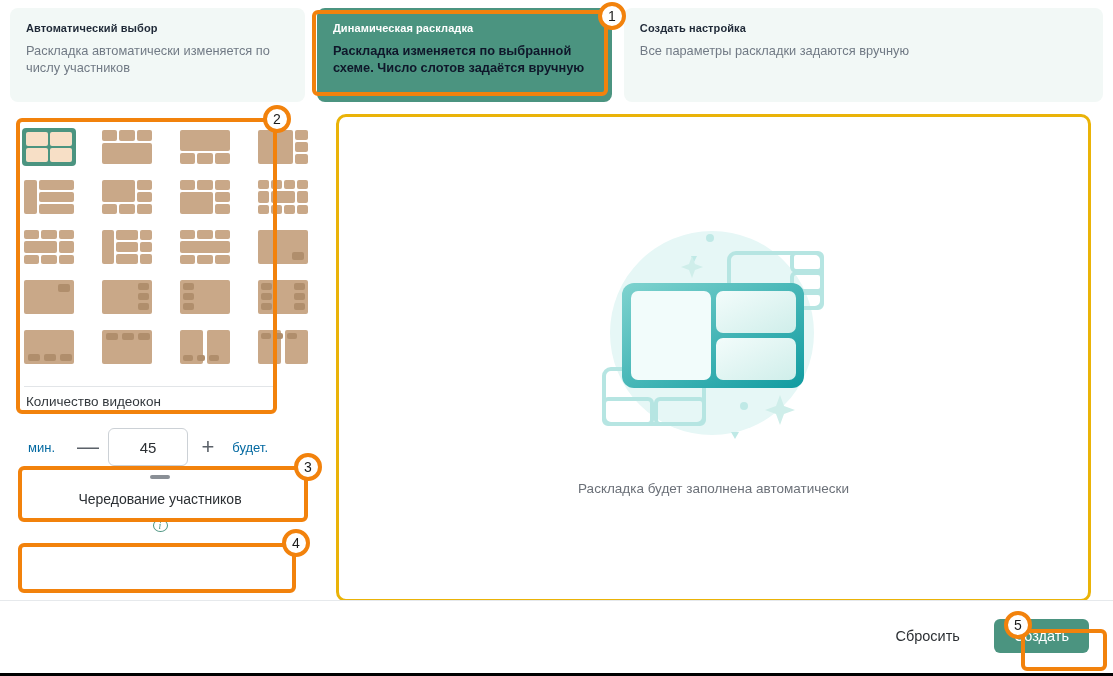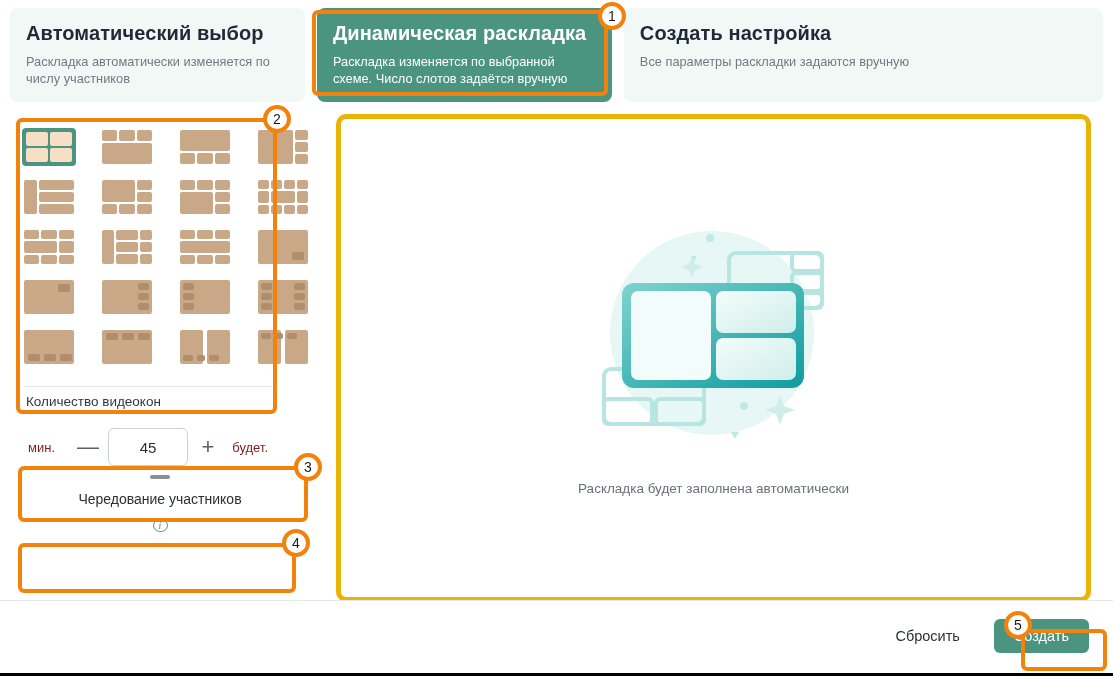--- a/index.html
+++ b/index.html
@@ -16,24 +16,24 @@
 
   
   .modes { display:flex; gap:12px; padding:8px 10px 0 10px; height:102px; }
   .mode-card {
     background:#f2f8f6; border-radius:8px; padding:14px 16px;
     position:relative;
   }
   .mode-card.auto { width:296px; }
   .mode-card.dyn  { width:296px; background:#4b9480; }
   .mode-card.man  { width:481px; }
-  .mode-title { font-size:20px; font-weight:bold; color:#1f2937; margin-bottom:8px; letter-spacing:.1px;}
+  .mode-title { font-size:11px; font-weight:bold; color:#1f2937; margin-bottom:8px; letter-spacing:.1px;}
   .mode-card.dyn .mode-title { color:#ffffff; }
   .mode-desc { font-size:12.8px; line-height:17px; color:#717a85; }
-  .mode-card.dyn .mode-desc { color:#ffffff; }
+  .mode-card.dyn .mode-desc { color:#0f172a;font-weight:bold; }
 
   
   .hl { position:absolute; border:4px solid #f2820c; border-radius:6px; pointer-events:none; z-index:30; }
   #hl1 { left:312px; top:10px;  width:296px; height:86px; }
   #hl2 { left:16px;  top:118px; width:261px; height:296px; }
   #hl3 { left:18px;  top:466px; width:290px; height:56px; }
   #hl4 { left:18px;  top:543px; width:278px; height:50px; }
   #hl5 { left:1021px; top:629px; width:86px; height:42px; }
 
   .badge {
@@ -72,21 +72,21 @@
   .thumb.selected .cell { background:#f7dfc6; }
 
   .divider { height:1px; background:#e2e5e8; margin:6px 14px 0 14px; width:252px;}
 
   .field-label { font-size:13.5px; color:#33383d; margin:7px 0 10px 16px; }
 
   .stepper-row {
     display:flex; align-items:center; gap:0;
     width:290px; height:56px; padding:0 16px; margin-left:2px;
   }
-  .minmax { font-size:13px; color:#7f1d1d; width:40px; }
+  .minmax { font-size:13px; color:#0369a1; width:40px; }
   .minmax.right { text-align:right; }
   .step-btn {
     width:40px; height:34px; display:flex; align-items:center; justify-content:center;
     font-size:22px; color:#5b6169; cursor:default; user-select:none;
   }
   .num-box {
     width:80px; height:38px; border:1px solid #ccd1d6; border-radius:6px;
     background:transparent; display:flex; align-items:center; justify-content:center;
     font-size:15px; color:#2b2f33;
   }
@@ -99,21 +99,21 @@
   .check-label { font-size:14px; color:#2b2f33; }
   .info-i {
     width:15px; height:15px; border-radius:50%; border:1.4px solid #4b9480;
     color:#4b9480; font-size:10px; display:flex; align-items:center; justify-content:center;
     font-style:italic; font-family:"Liberation Serif", serif;
   }
 
   
   .preview {
     flex:1; margin:12px 0 0 26px; margin-right:12px;
-    border:5px solid #eab308; border-radius:10px; background:#ffffff;
+    border:3px solid #eab308; border-radius:10px; background:#ffffff;
     display:flex; flex-direction:column; align-items:center; justify-content:center;
     height:488px;
   }
   .preview-caption { font-size:13.5px; color:#6b7078; margin-top:26px; }
 
   
   .bottom-bar {
     position:absolute; left:0; right:0; bottom:3px; height:70px;
     border-top:1px solid #e6e9ec;
     display:flex; align-items:center; justify-content:flex-end;

